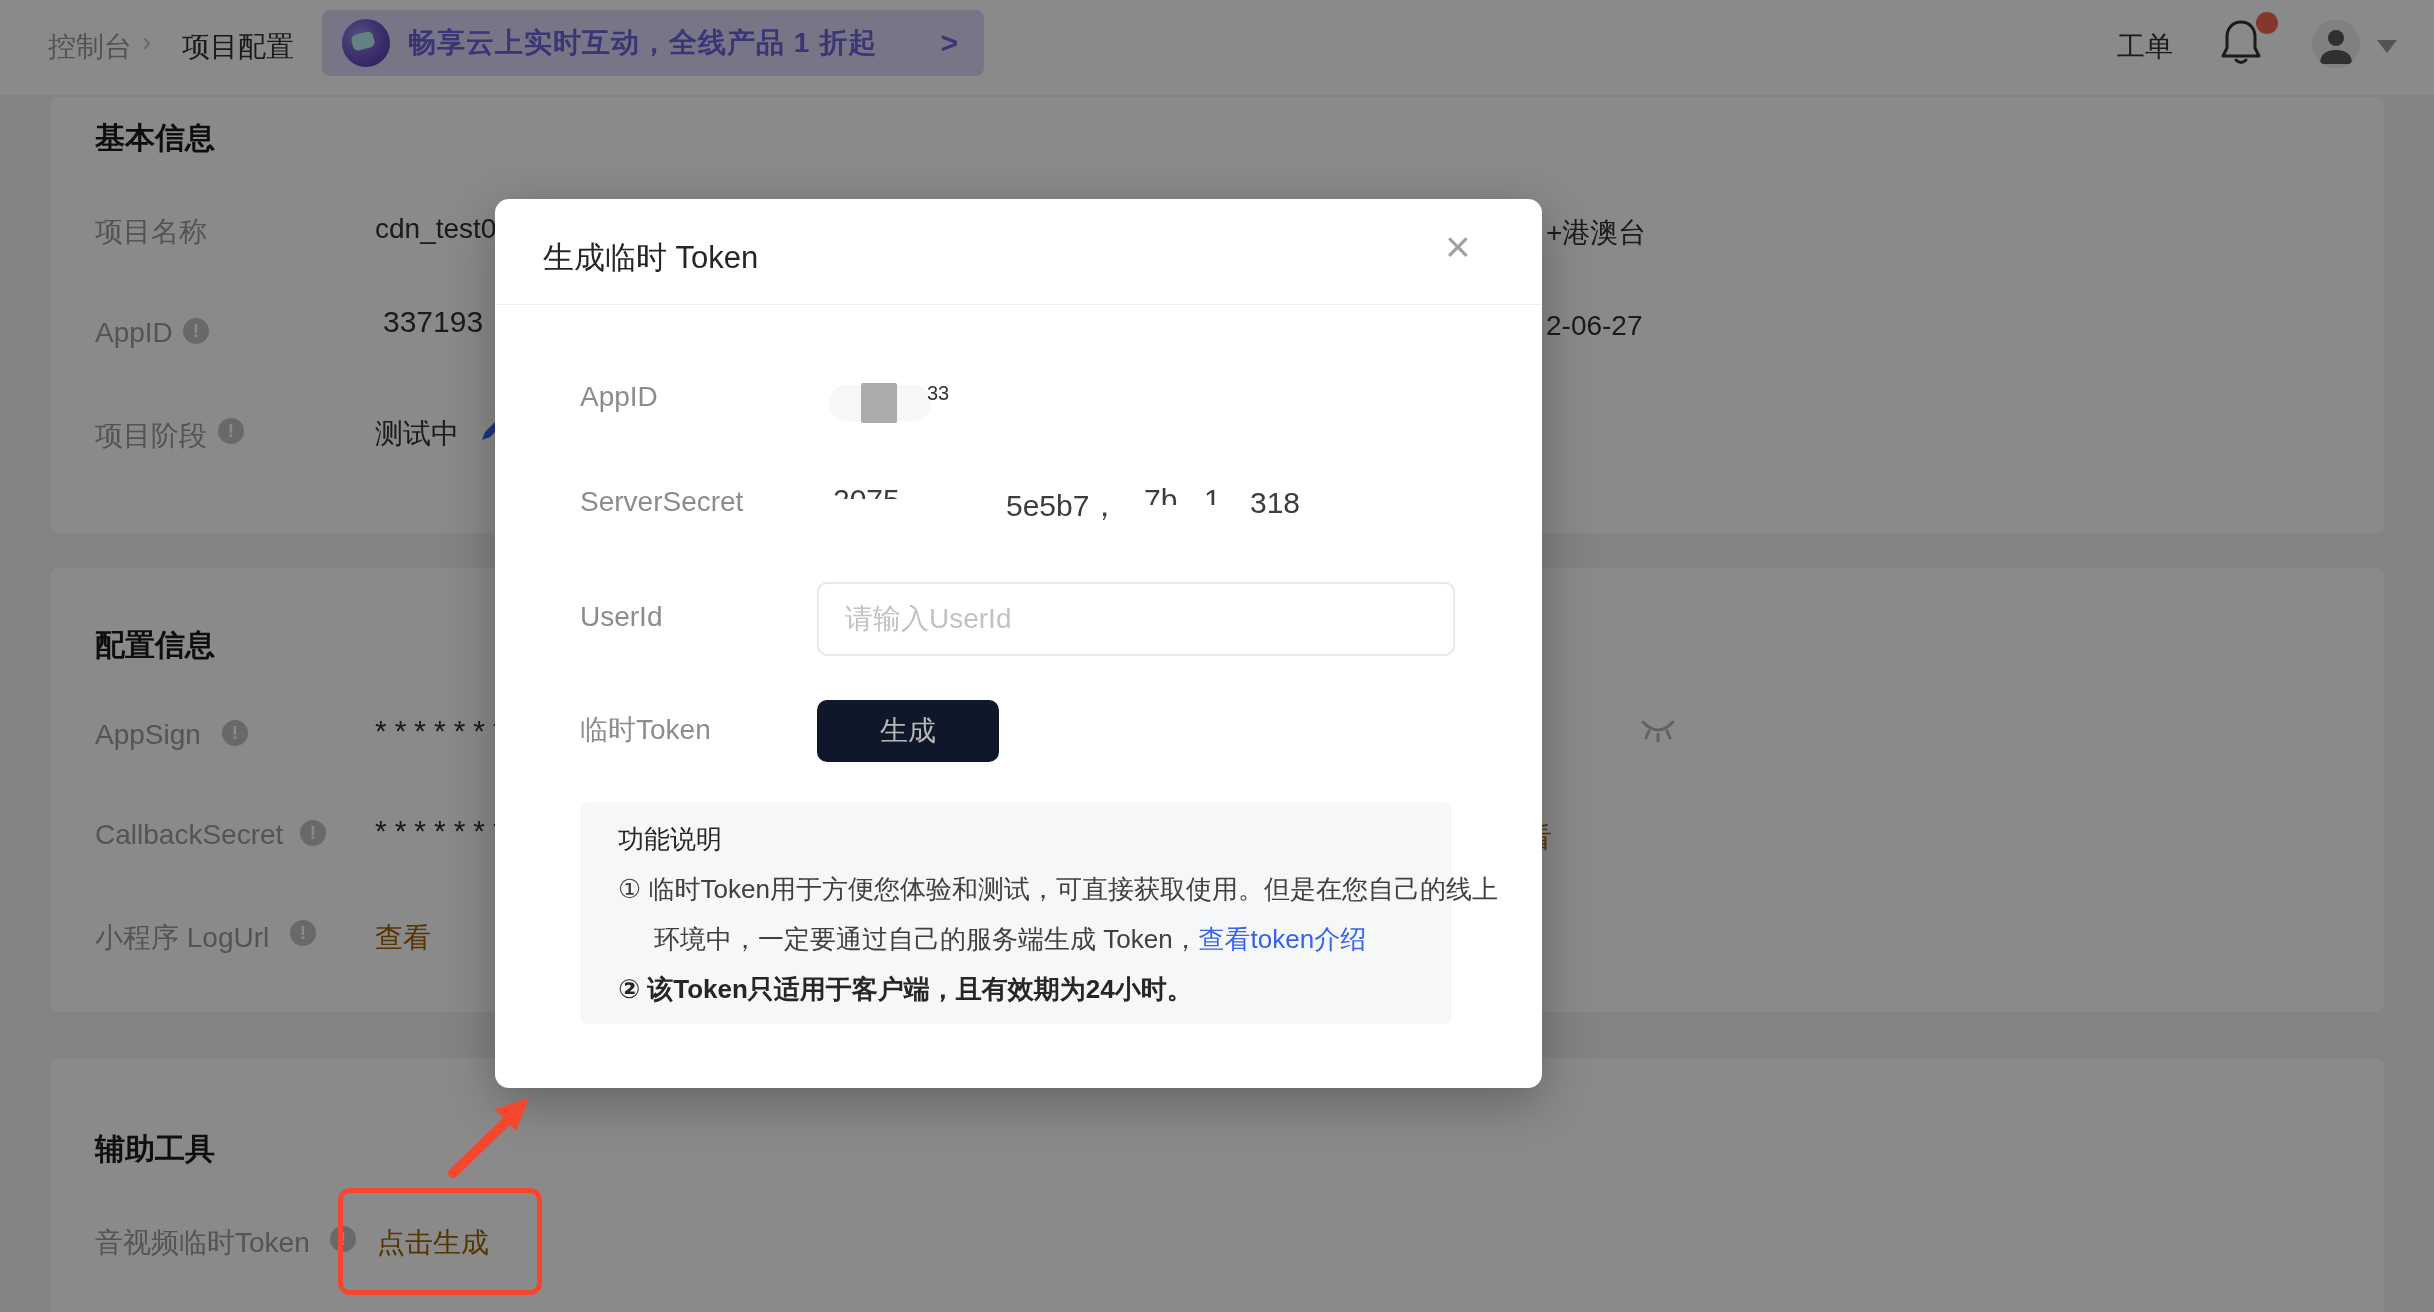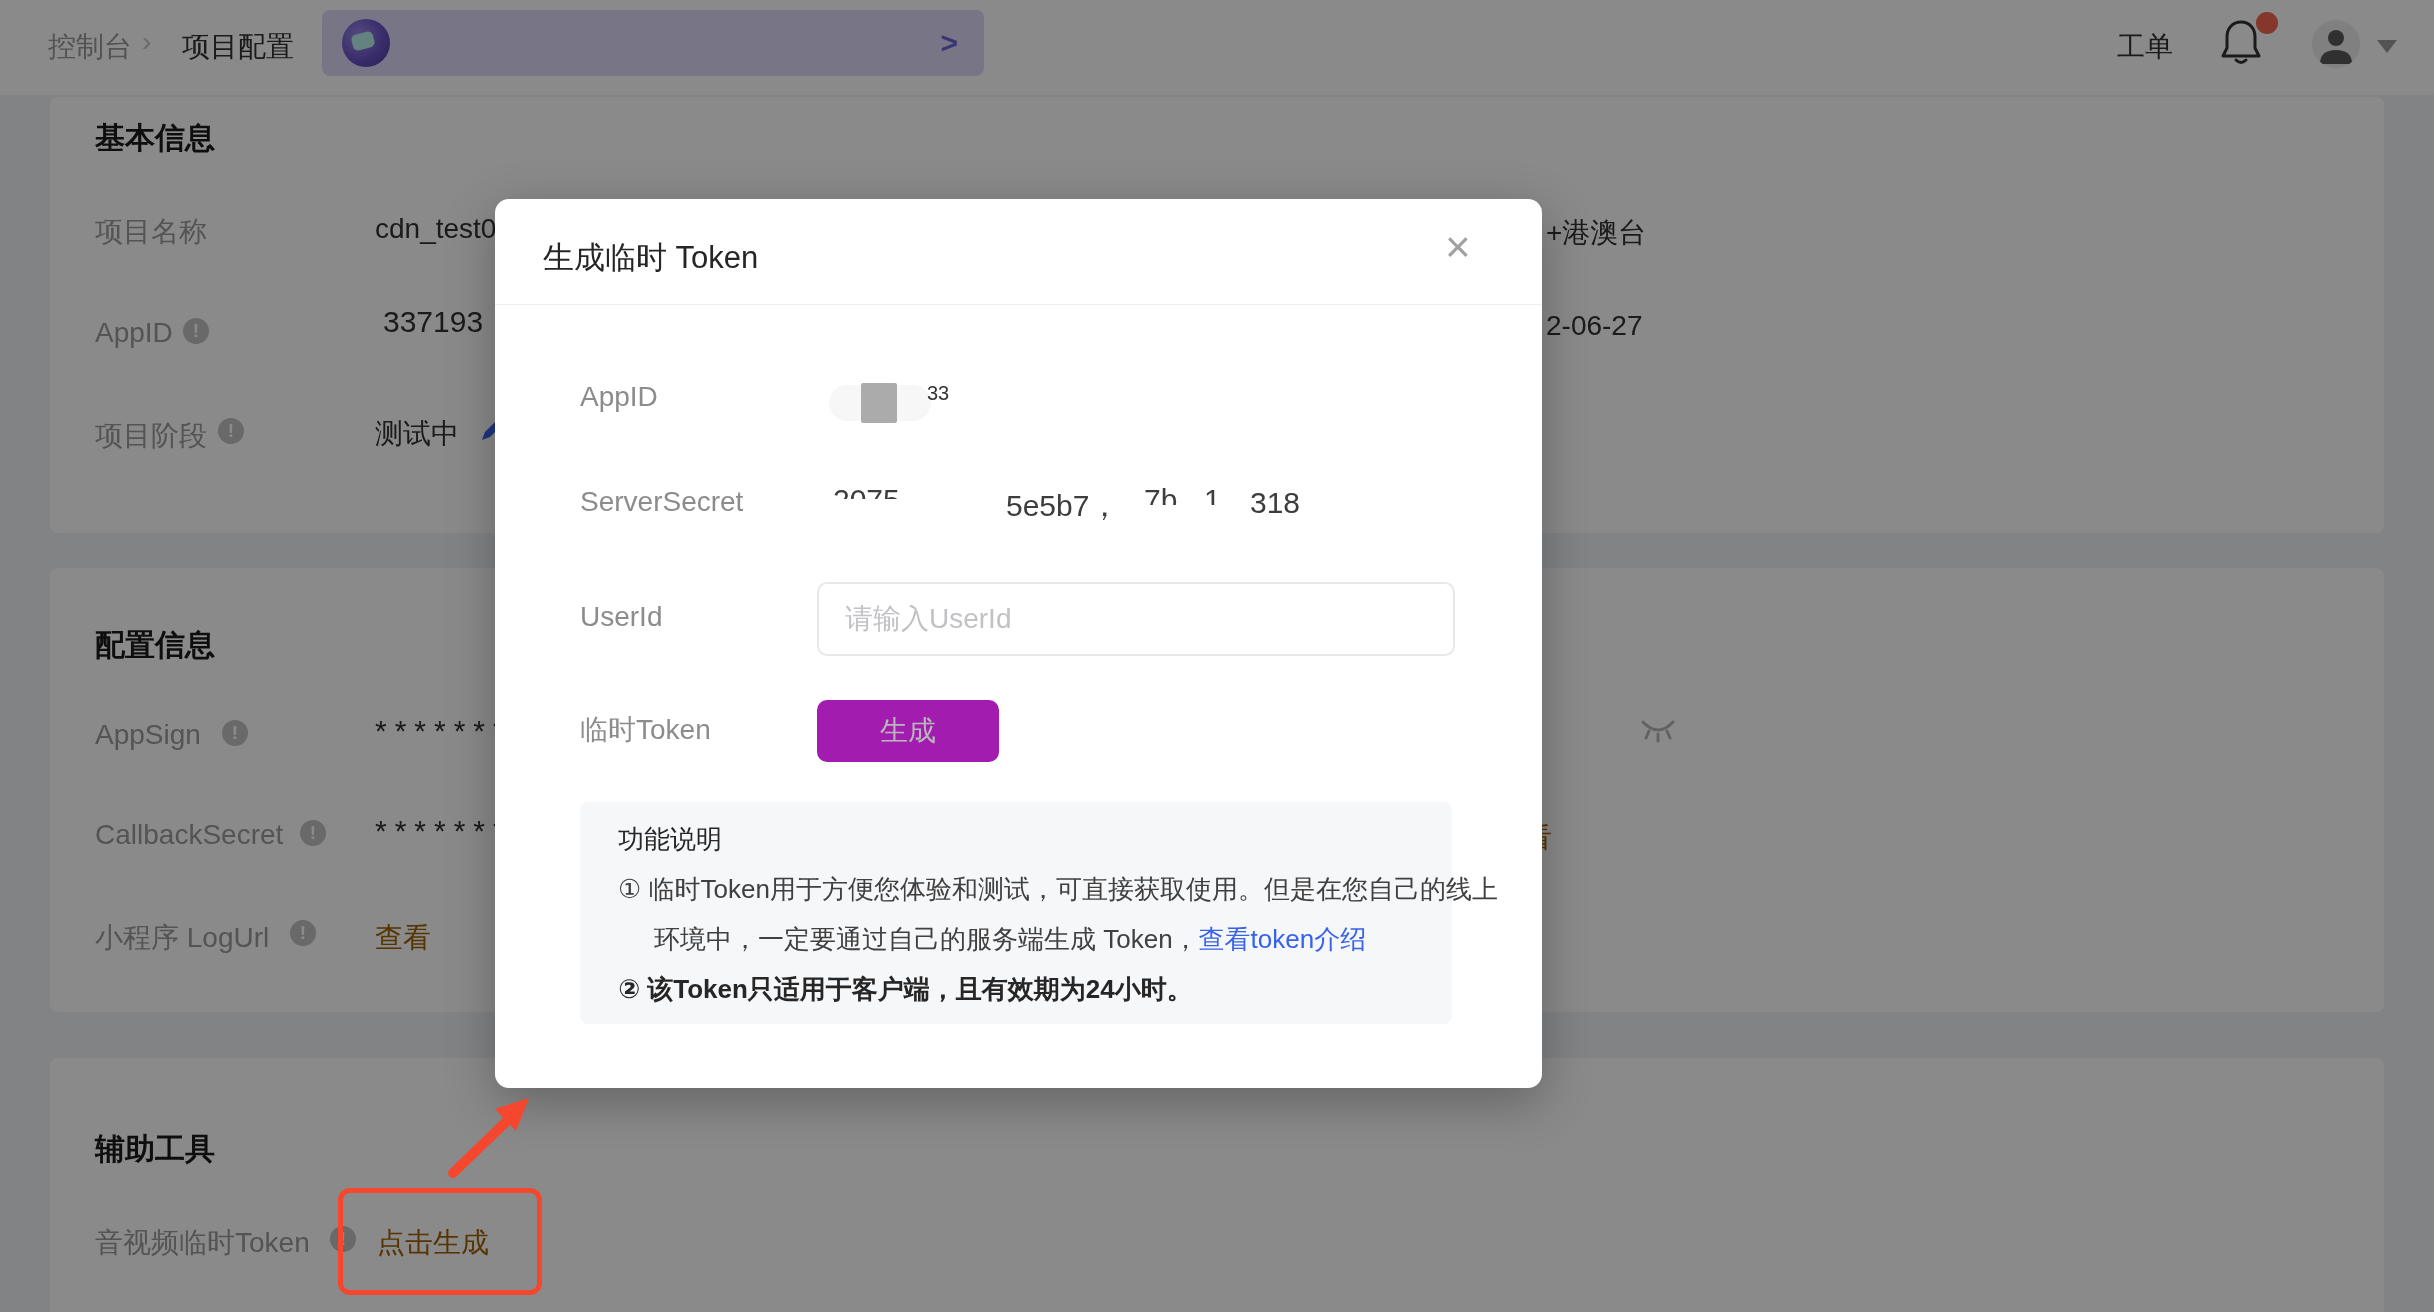--- a/index.html
+++ b/index.html
@@ -45,21 +45,21 @@
   
   .modal { position:absolute; left:495px; top:199px; width:1047px; height:889px; background:#ffffff; border-radius:14px; box-shadow:0 14px 50px rgba(0,0,0,0.28); z-index:10; }
   .m-title { left:48px; top:38px; font-size:31px; color:#262626; font-weight:500; }
   .m-close { left:950px; top:26px; font-size:44px; color:#a0a0a0; font-weight:300; cursor:pointer; line-height:1; }
   .m-divider { left:0; top:105px; width:1047px; height:1px; background:#eeeeee; }
   .m-label { font-size:28px; color:#8c8c8c; }
   .m-frag { font-size:30px; color:#3d3d3d; white-space:nowrap; }
   .blob { position:absolute; background:#ffffff; border-radius:22px; }
   .userid-input { left:322px; top:383px; width:638px; height:74px; border:2px solid #e8e8e8; border-radius:10px; font-size:28px; color:#333; padding:0 26px; outline:none; font-family:inherit; }
   .userid-input::placeholder { color:#c2c2c6; }
-  .gen-btn { left:322px; top:501px; width:182px; height:62px; background:#a21caf; color:#b8b8b8; font-size:28px; border:none; border-radius:10px; font-family:inherit; }
+  .gen-btn { left:322px; top:501px; width:182px; height:62px; background:#0f172a; color:#b8b8b8; font-size:28px; border:none; border-radius:10px; font-family:inherit; }
   .notice { left:85px; top:603px; width:872px; height:222px; background:#f6f7f9; border-radius:8px; }
   .n-title { left:38px; top:20px; font-size:26px; font-weight:normal; color:#262626; }
   .n-l1 { left:38px; top:70px; font-size:26px; color:#404040; white-space:nowrap; }
   .n-l2 { left:74px; top:120px; font-size:26px; color:#404040; white-space:nowrap; }
   .n-link { color:#3662ec; cursor:pointer; }
   .n-l3 { left:38px; top:170px; font-size:26px; font-weight:bold; color:#262626; white-space:nowrap; }
 
   
   .anno-rect { position:absolute; left:338px; top:1188px; width:204px; height:107px; border:5px solid #f5472e; border-radius:12px; z-index:30; }
   .anno-arrow { position:absolute; left:435px; top:1085px; z-index:30; }
@@ -69,20 +69,21 @@
 
 <div class="page">
 
   <div class="topbar">
     <span class="abs crumb-root">控制台</span>
     <span class="abs crumb-sep">›</span>
     <span class="abs crumb-cur">项目配置</span>
 
     <div class="abs banner">
       <span class="banner-icon"></span>
+      <span class="banner-text">畅享云上实时互动，全线产品 1 折起</span>
       <span class="banner-arrow">&gt;</span>
     </div>
 
     <span class="abs ticket">工单</span>
     <svg class="abs bell" viewBox="0 0 42 48">
       <path d="M21 4 C12 4 7 11 7 19 L7 30 L3 38 L39 38 L35 30 L35 19 C35 11 30 4 21 4 Z" fill="none" stroke="#333" stroke-width="3" stroke-linejoin="round"></path>
       <path d="M16 42 Q21 47 26 42" fill="none" stroke="#333" stroke-width="3" stroke-linecap="round"></path>
     </svg>
     <span class="abs bell-dot"></span>
     <div class="abs avatar">

